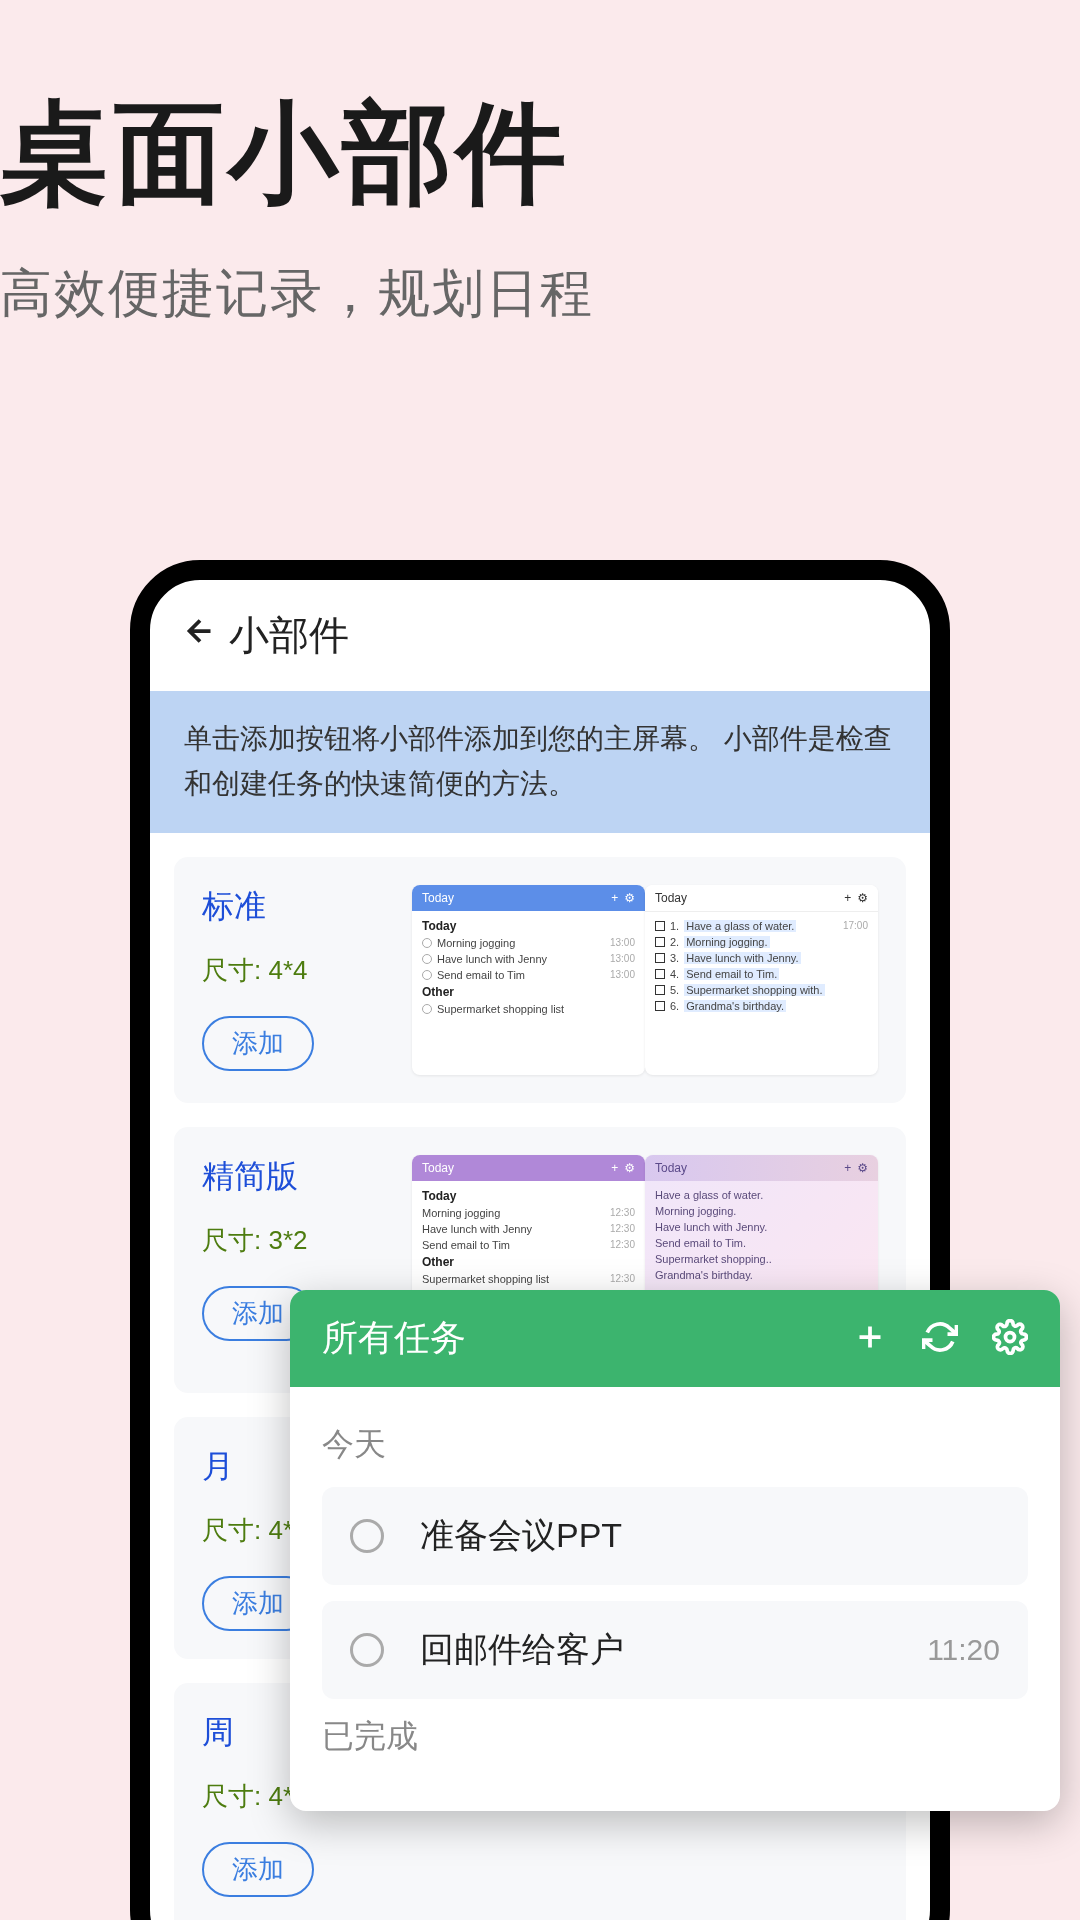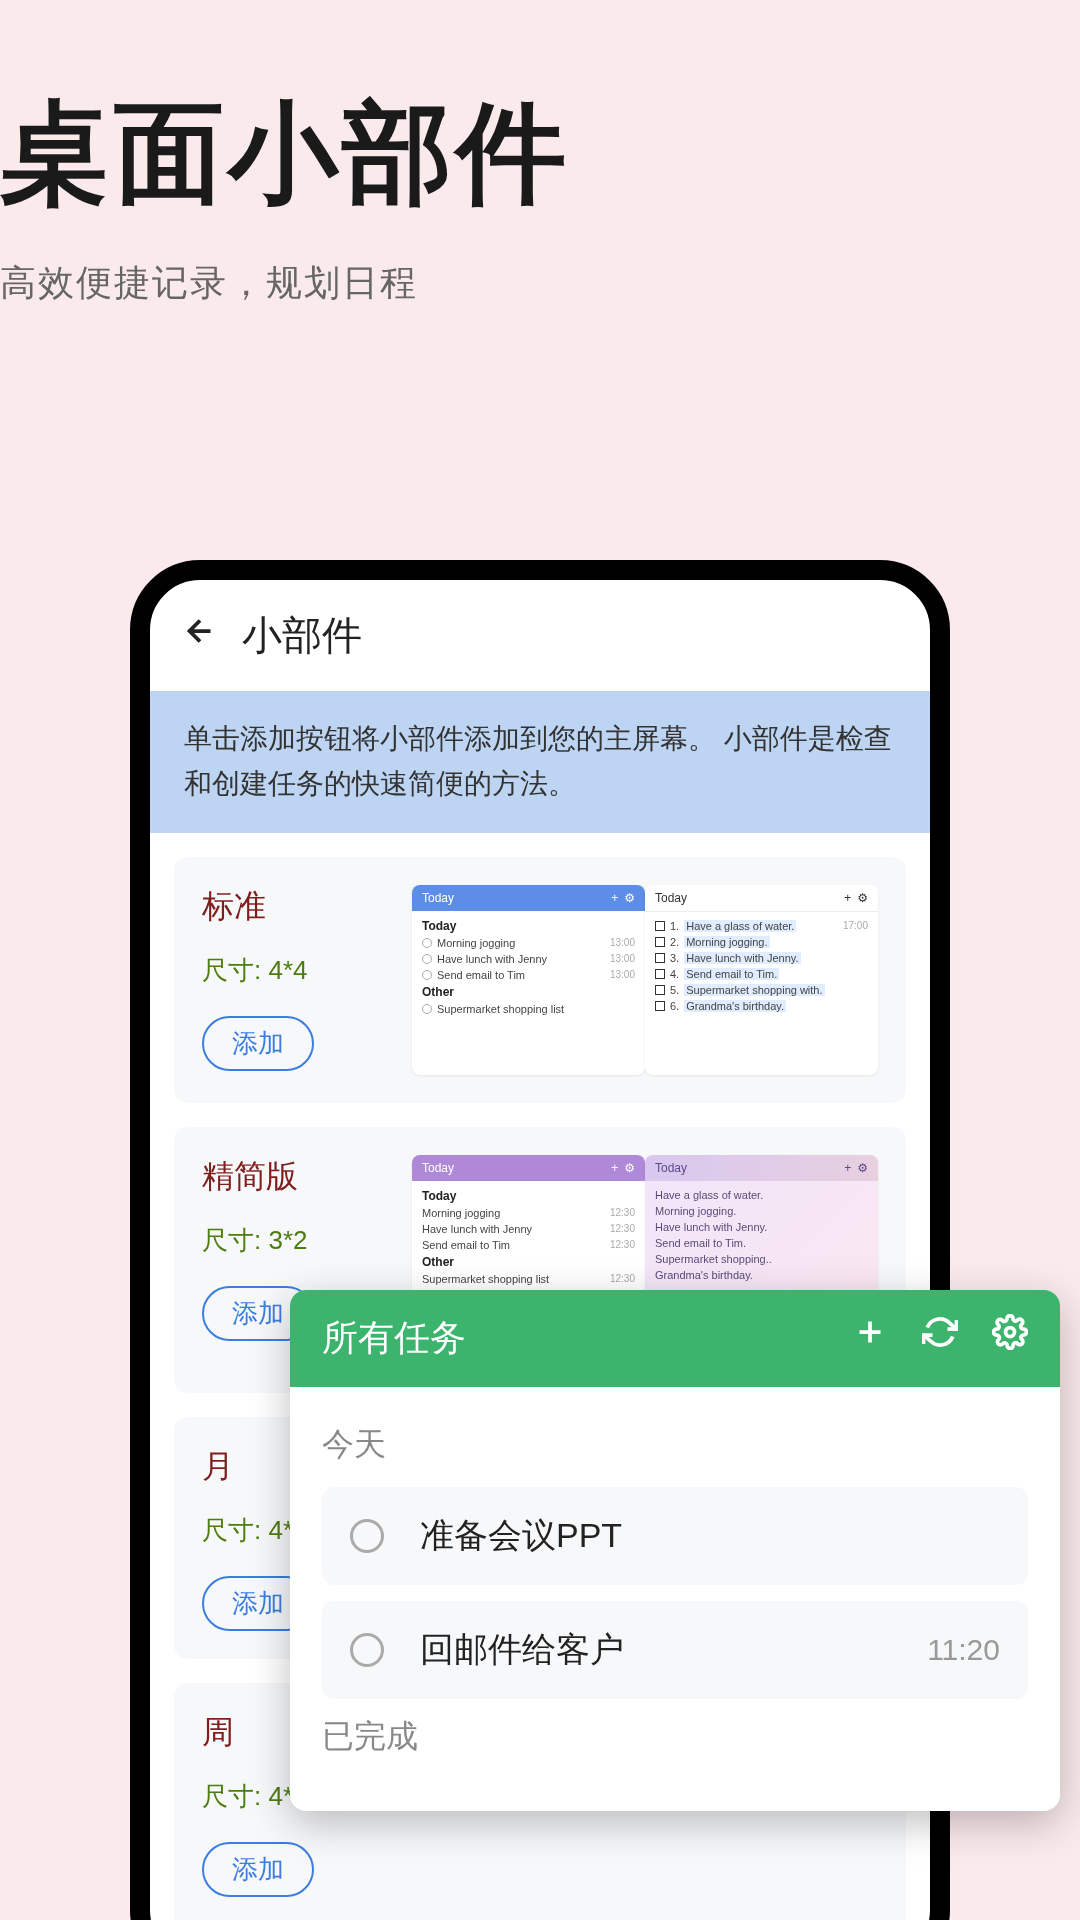--- a/index.html
+++ b/index.html
@@ -1,38 +1,38 @@
 <!DOCTYPE html>
 <html><head>
 <meta charset="utf-8">
 <style>
 * { margin: 0; padding: 0; box-sizing: border-box; font-family: -apple-system, BlinkMacSystemFont, "Segoe UI", "PingFang SC", "Microsoft YaHei", sans-serif; }
 body { width: 1080px; height: 1920px; background: #fbeaec; overflow: hidden; position: relative; }
 
 .hero { text-align: left; padding-top: 80px; }
 .hero-title { font-size: 110px; font-weight: 700; color: #1a1a1a; letter-spacing: 4px; }
-.hero-subtitle { font-size: 36px; color: #666; margin-top: 30px; letter-spacing: 2px; }
+.hero-subtitle { font-size: 52px; color: #666; margin-top: 30px; letter-spacing: 2px; }
 
 .phone-frame {
   position: absolute;
   top: 560px;
   left: 130px;
   width: 820px;
   height: 1420px;
   border: 20px solid #000;
   border-radius: 70px;
   background: #fff;
   overflow: hidden;
 }
 
 .app-header {
   display: flex;
   align-items: center;
   padding: 28px 32px;
-  gap: 24px;
+  gap: 11px;
 }
 .back-arrow { font-size: 40px; color: #222; }
 .app-title { font-size: 40px; color: #222; }
 
 .info-banner {
   background: #bdd4f3;
   padding: 26px 34px;
   font-size: 28px;
   color: #333;
   line-height: 1.6;
@@ -42,21 +42,21 @@
 
 .widget-card {
   background: #f7f8fa;
   border-radius: 14px;
   padding: 28px;
   display: flex;
   gap: 20px;
   align-items: flex-start;
 }
 .widget-info { flex: 0 0 190px; }
-.widget-name { font-size: 32px; color: #7f1d1d; margin-bottom: 24px; }
+.widget-name { font-size: 32px; color: #1d4ed8; margin-bottom: 24px; }
 .widget-size { font-size: 26px; color: #4d7c0f; margin-bottom: 28px; }
 .add-btn {
   border: 2px solid #3b7ee0;
   color: #3b7ee0;
   background: transparent;
   padding: 8px 28px;
   border-radius: 999px;
   font-size: 26px;
 }
 
@@ -99,21 +99,21 @@
   background: #fff;
   border-radius: 16px;
   box-shadow: 0 12px 40px rgba(0,0,0,.25);
   overflow: hidden;
 }
 .fw-header {
   background: #3cb46e;
   color: #fff;
   padding: 24px 32px;
   display: flex;
-  align-items: flex-start;
+  align-items: center;
   justify-content: space-between;
 }
 .fw-title { font-size: 36px; }
 .fw-actions { display: flex; gap: 34px; }
 .fw-actions svg { width: 36px; height: 36px; }
 
 .fw-body { padding: 24px 32px 32px; }
 .fw-section { font-size: 32px; color: #888; margin: 12px 0 20px; }
 .fw-task {
   background: #f7f8fa;

